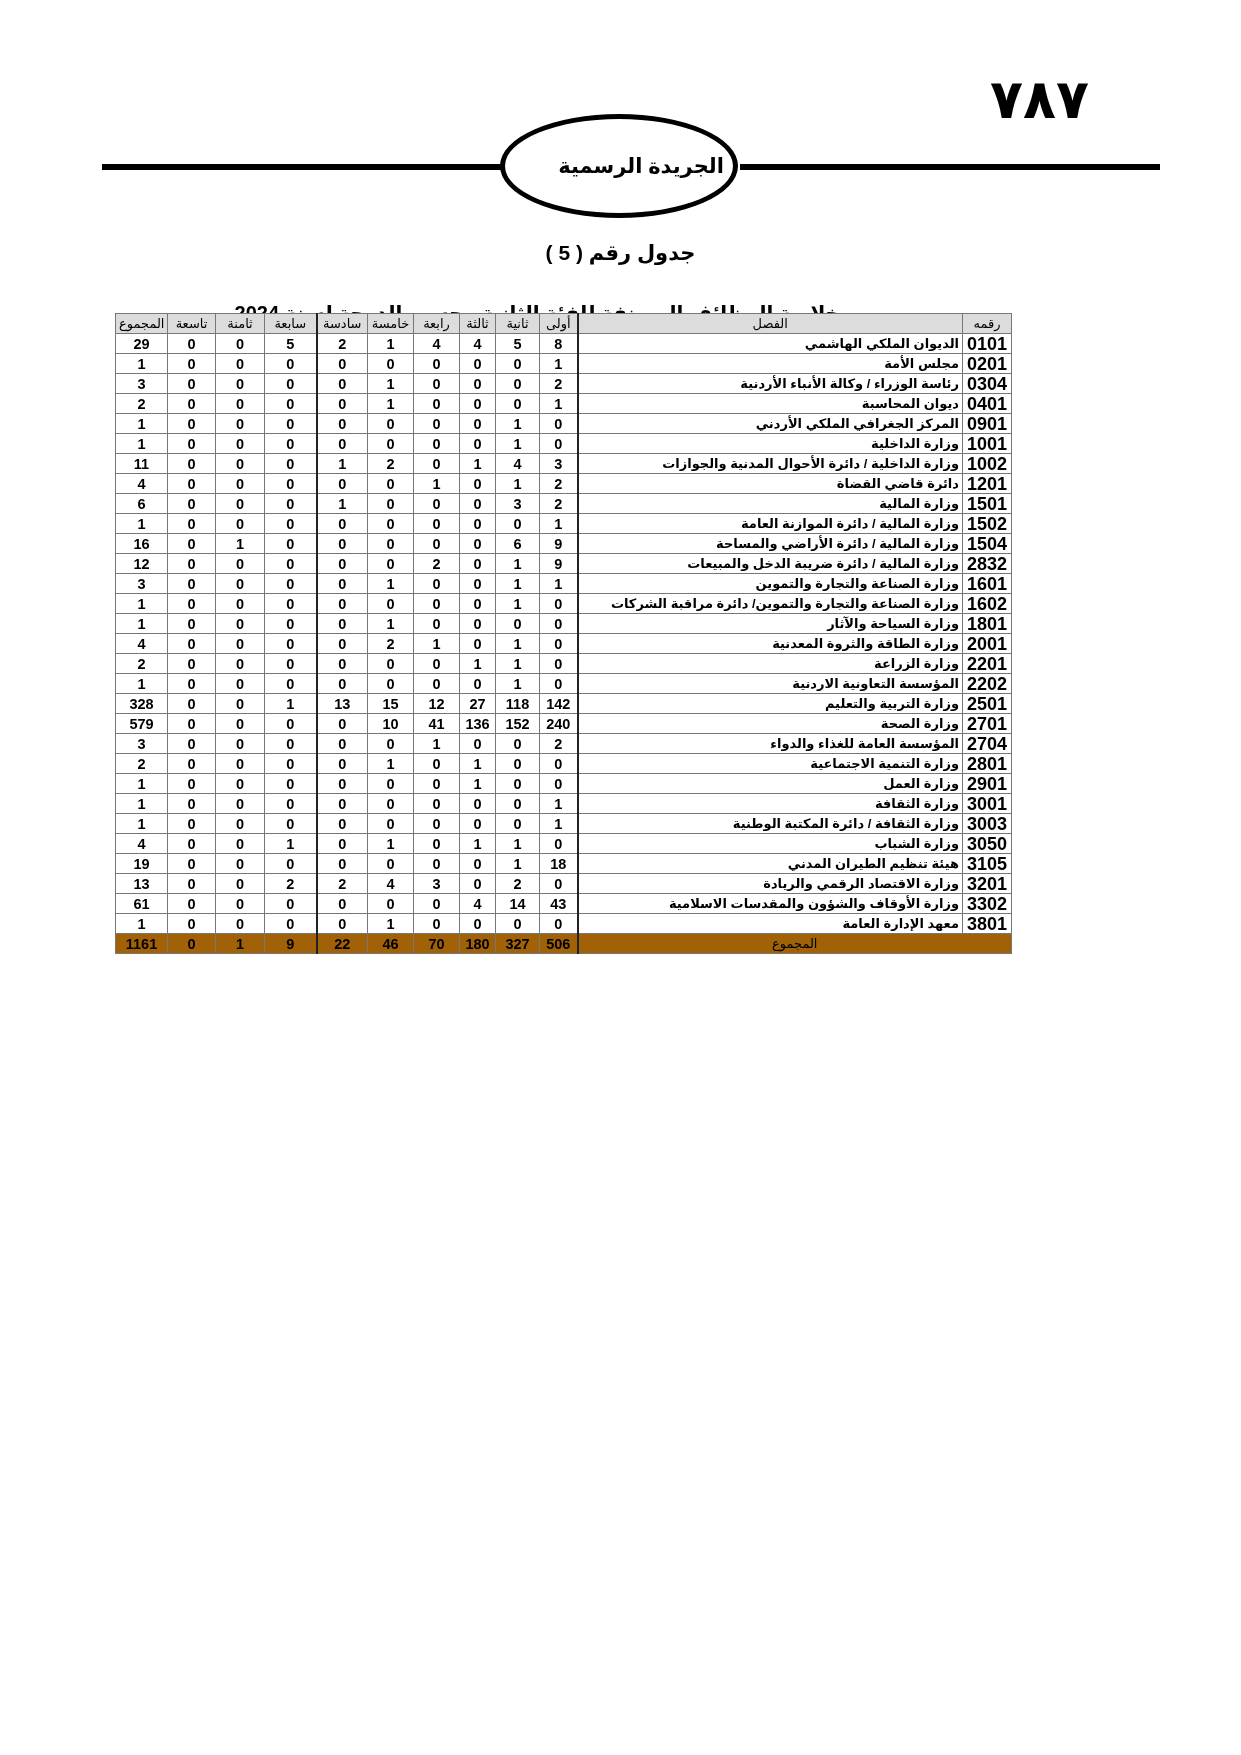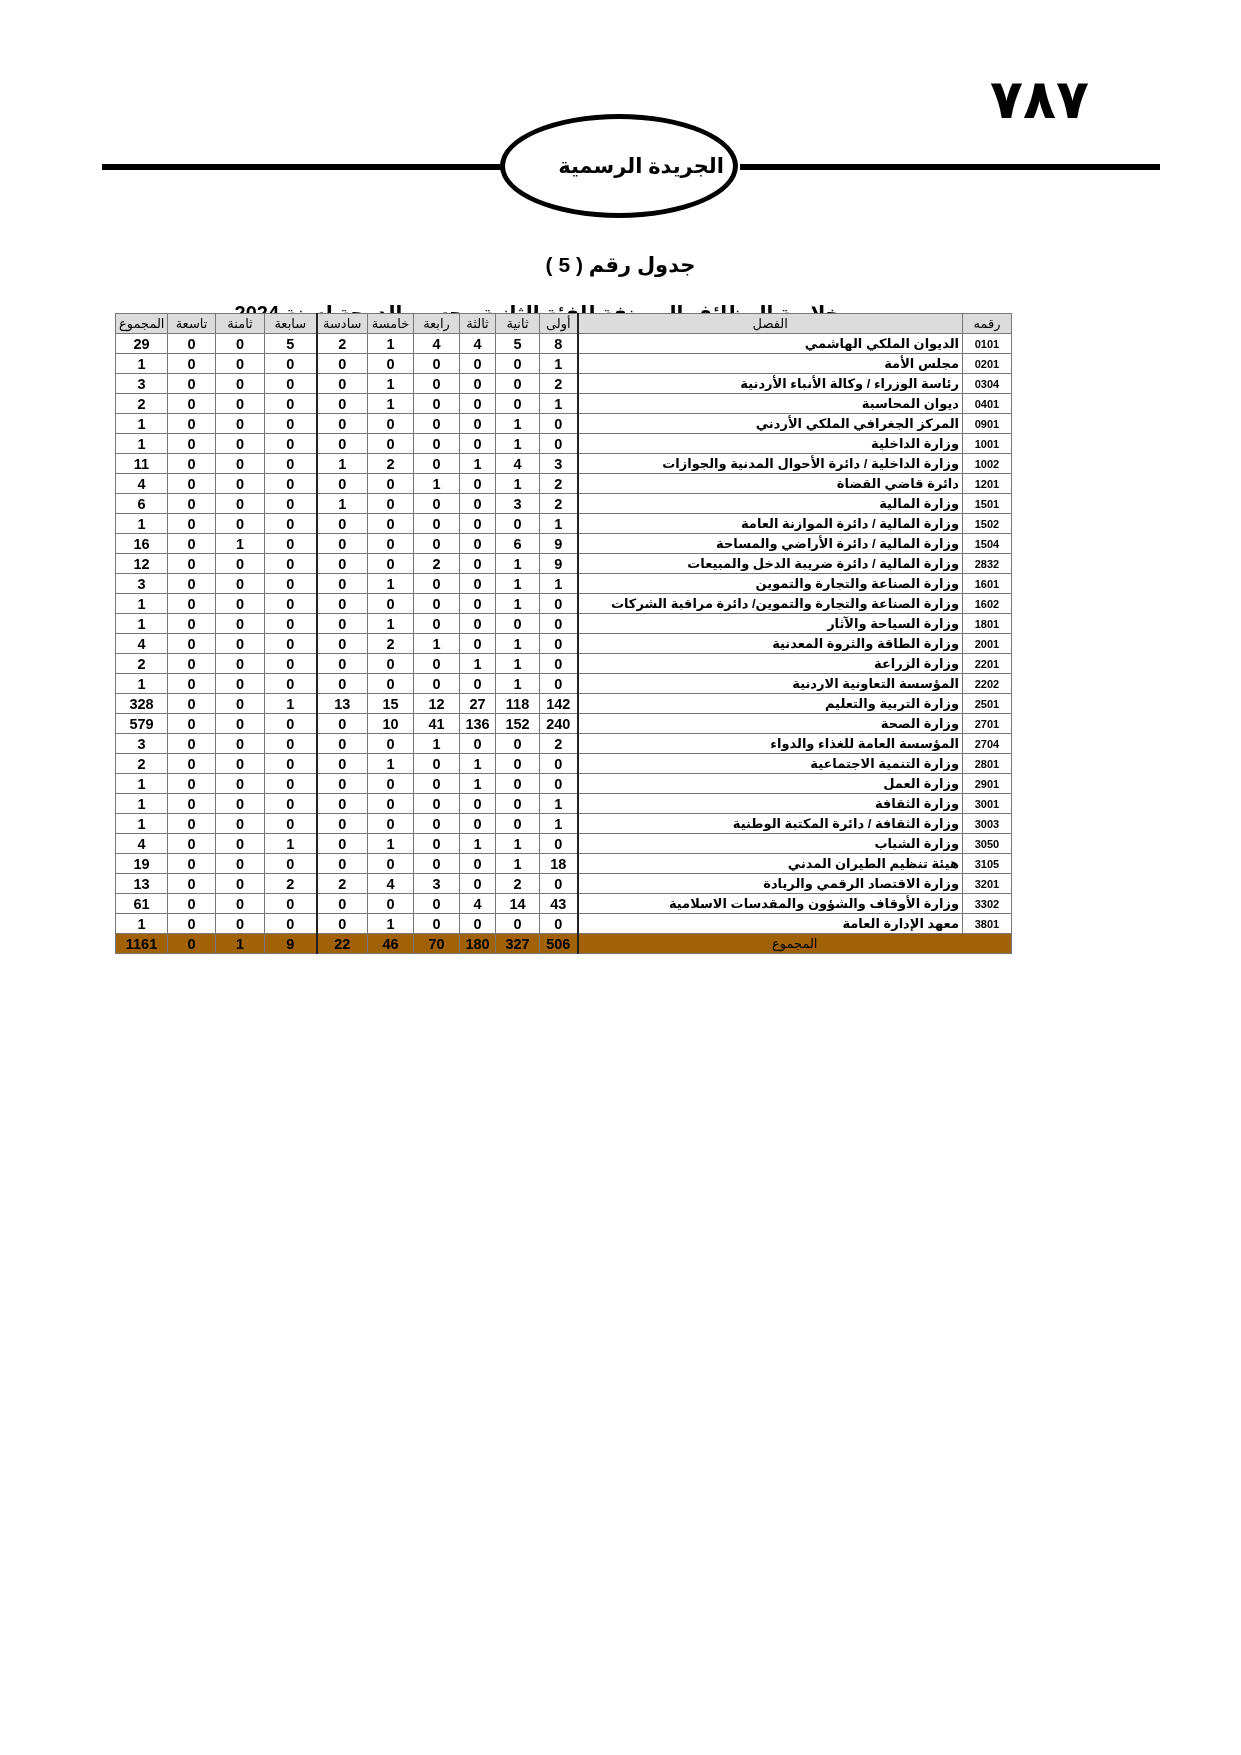--- a/index.html
+++ b/index.html
@@ -8,32 +8,32 @@
   .page-number { position: absolute; left: 990px; top: 78px; width: 95px; text-align: center;
                  font-family: "DejaVu Sans", sans-serif; font-size: 54px; font-weight: bold;
                  letter-spacing: 4px; line-height: 44px; }
   .rule { position: absolute; top: 164px; height: 6px; background: #000; }
   .rule.left { left: 102px; width: 400px; }
   .rule.right { left: 740px; width: 420px; }
   .masthead { position: absolute; left: 500px; top: 114px; width: 238px; height: 104px;
               border: 5px solid #000; border-radius: 50%; box-sizing: border-box; background: #fff;
               display: flex; align-items: center; justify-content: center; }
   .masthead span { font-size: 21px; font-weight: bold; direction: rtl; margin-left: 44px; }
-  .title1 { position: absolute; left: 0; width: 1241px; top: 252px; text-align: center;
+  .title1 { position: absolute; left: 0; width: 1241px; top: 240px; text-align: center;
             font-size: 21px; font-weight: bold; direction: rtl; line-height: 26px; }
   .title2 { position: absolute; left: 280px; width: 560px; top: 300px; text-align: center;
             font-size: 20px; font-weight: bold; direction: rtl; line-height: 26px; white-space: nowrap; }
   table.grid { position: absolute; left: 115px; top: 313px; border-collapse: collapse;
                table-layout: fixed; width: 896px; direction: ltr; }
   table.grid td, table.grid th { border: 1px solid #777; height: 19px; padding: 0 3px;
                font-size: 14.5px; font-weight: bold; text-align: center; line-height: 18px;
                overflow: hidden; white-space: nowrap; }
   table.grid th { background: #dcdcdc; font-weight: normal; font-size: 13px; }
   table.grid td.name { text-align: right; direction: rtl; font-size: 13px; }
-  table.grid td.code { font-size: 11px; margin-left: 20px; }
+  table.grid td.code { font-size: 18px; margin-left: 20px; }
   table.grid tr.total td { background: #a16207; }
   table.grid tr.total td.name { text-align: center; font-weight: normal; }
   table.grid td.thick-l, table.grid th.thick-l { border-left: 2px solid #222; }
 </style>
 </head>
 <body>
 
 <div class="page-number">٧٨٧</div>
 <div class="rule left"></div>
 <div class="rule right"></div>

